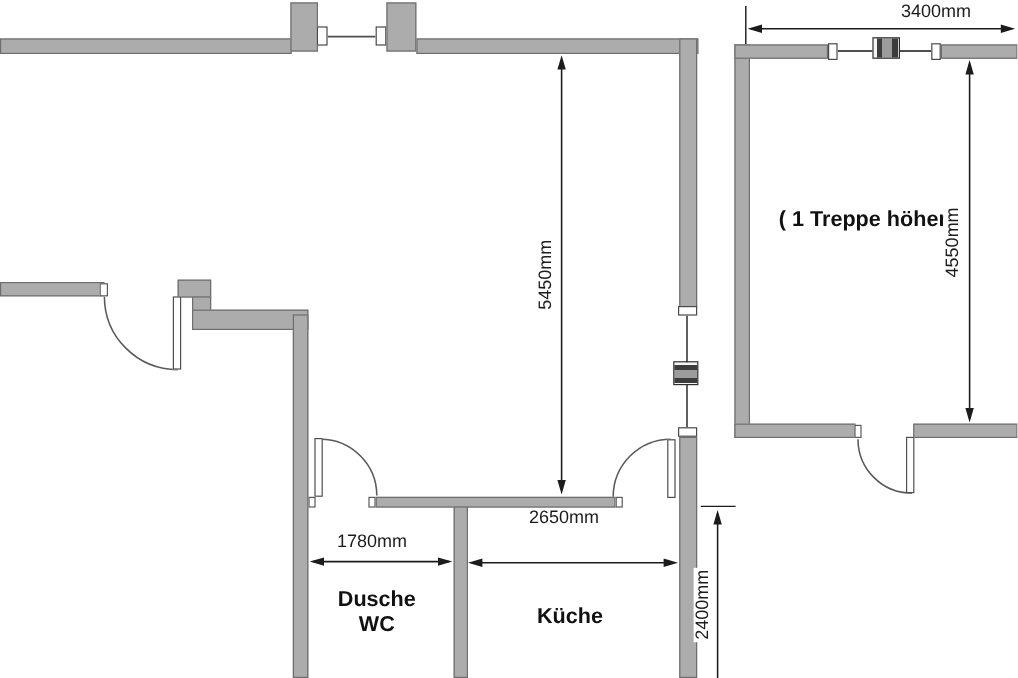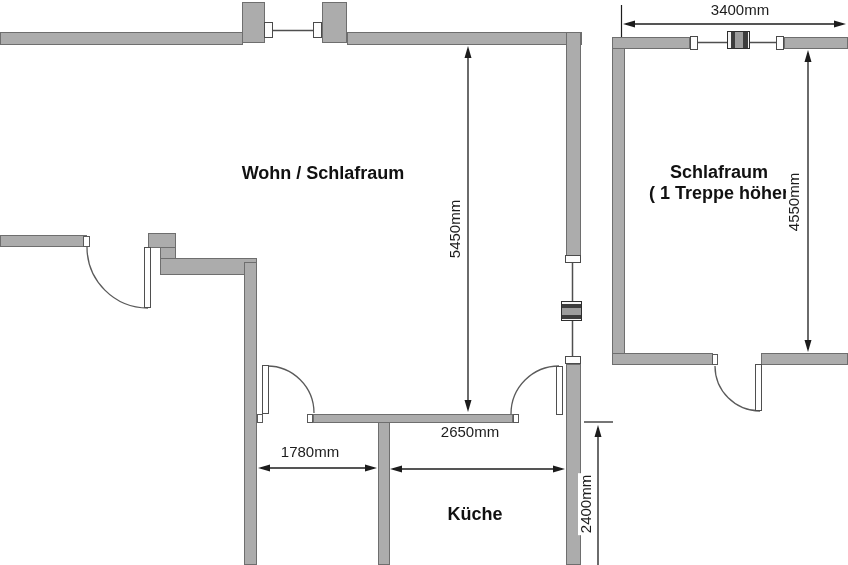--- a/index.html
+++ b/index.html
@@ -115,30 +115,32 @@
   <div class="leaf" style="left:144px;top:247px;width:7px;height:61px"></div>
   <div class="leaf" style="left:262px;top:365px;width:7px;height:49px"></div>
   <div class="leaf" style="left:556px;top:366px;width:7px;height:49px"></div>
   <div class="leaf" style="left:755px;top:364px;width:7px;height:47px"></div>
   <div class="jamb" style="left:83px;top:236px;width:7px;height:11px"></div>
   <div class="jamb" style="left:257px;top:414px;width:6px;height:9px"></div>
   <div class="jamb" style="left:307px;top:414px;width:6px;height:9px"></div>
   <div class="jamb" style="left:513px;top:414px;width:6px;height:9px"></div>
   <div class="jamb" style="left:712px;top:354px;width:6px;height:11px"></div>
 
-  <div class="room-label" style="left:323px;top:173px">Wohn / Schlafraum</div>
 
   <div class="room-label" style="left:719px;top:183px">
-    <div>Schlafraum</div>
     <div>( 1 Treppe höher</div>
   </div>
 
+  <div class="room-label" style="left:314px;top:510px">
+    <div>Dusche</div>
+    <div>WC</div>
+  </div>
 
   <div class="room-label" style="left:475px;top:514px">Küche</div>
 
   <div class="dim-label rot" style="left:455px;top:229px">5450mm</div>
-  <div class="dim-label" style="left:740px;top:10px">3400mm</div>
+  <div class="dim-label" style="left:780px;top:10px">3400mm</div>
   <div class="dim-label rot" style="left:794px;top:202px">4550mm</div>
   <div class="dim-label" style="left:310px;top:452px">1780mm</div>
   <div class="dim-label" style="left:470px;top:432px">2650mm</div>
   <div class="dim-label rot" style="left:586px;top:504px">2400mm</div>
 
 </div>
 
 </body></html>

